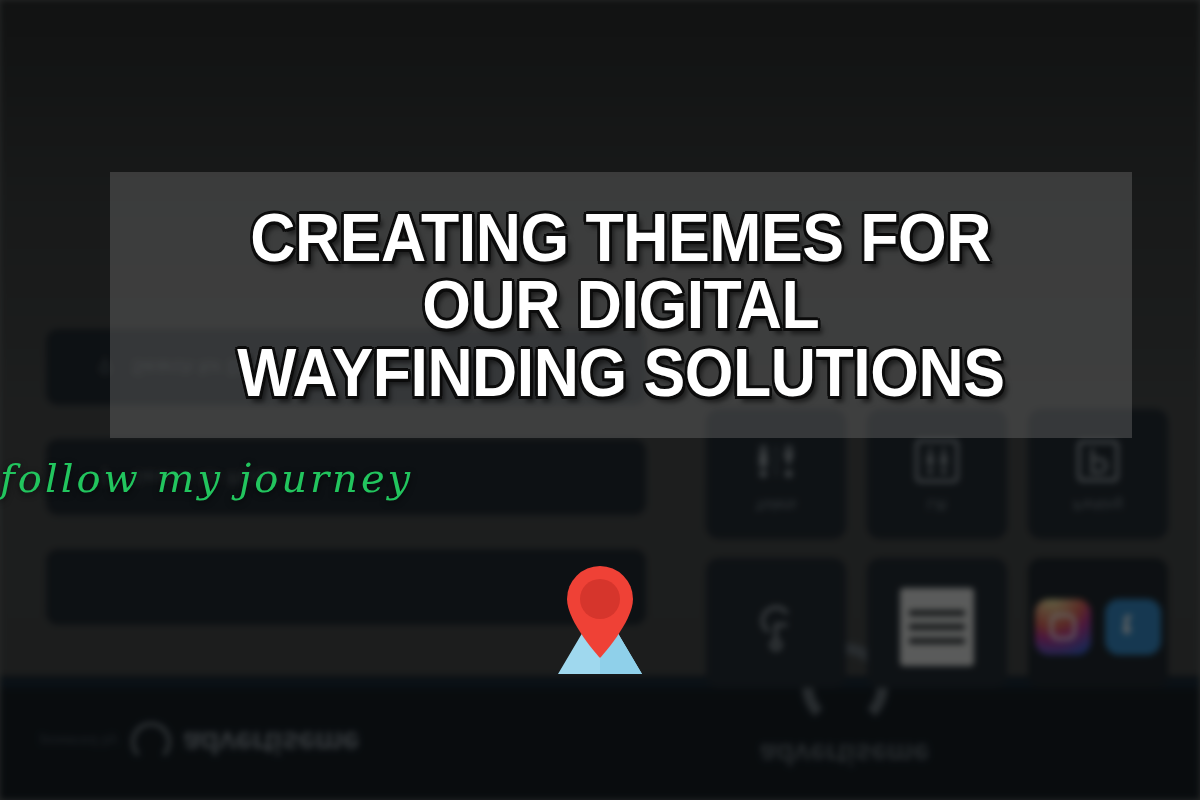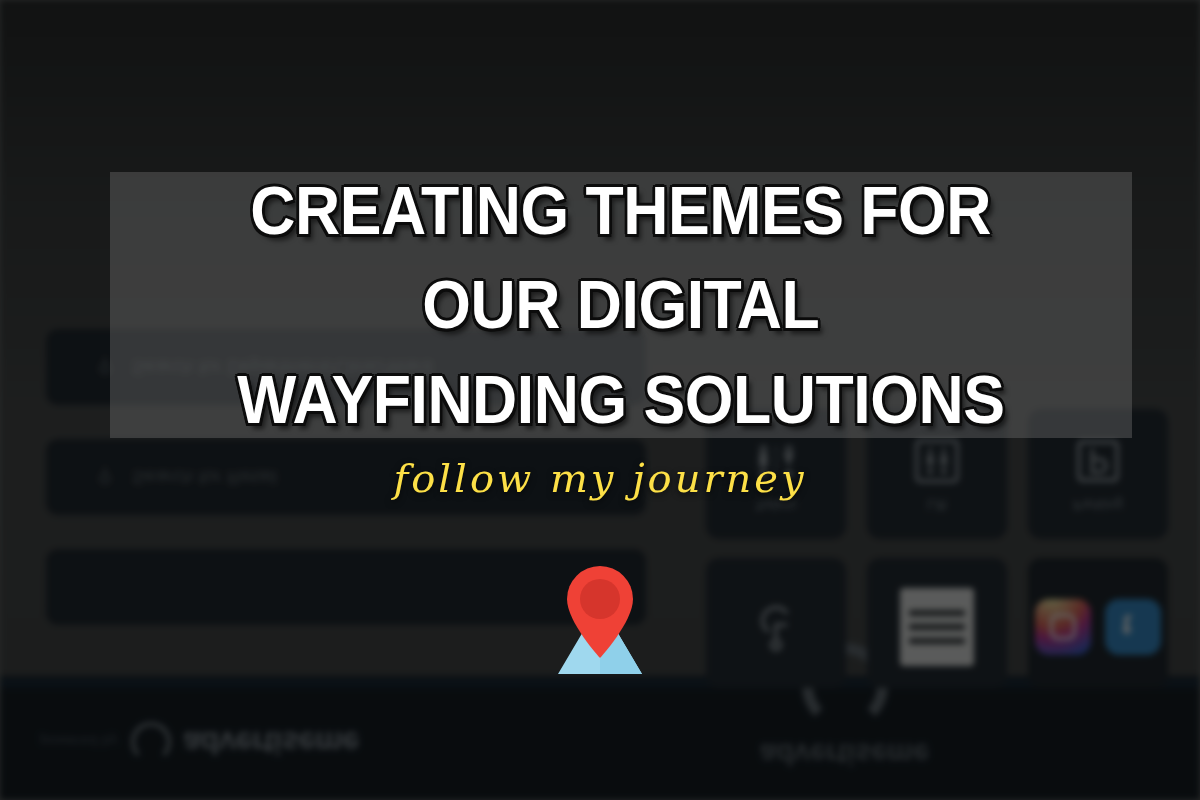--- a/index.html
+++ b/index.html
@@ -157,21 +157,20 @@
     position: absolute;
     left: 110px;
     top: 172px;
     width: 1022px;
     height: 266px;
     background: rgba(110,110,110,0.42);
     display: flex;
     flex-direction: column;
     align-items: center;
     justify-content: center;
-    gap: 27px;
   }
   .title-line {
     font-family: "Liberation Sans", sans-serif;
     font-weight: 700;
     font-size: 68px;
     line-height: 0.99;
     letter-spacing: -0.5px;
     color: #ffffff;
     text-align: center;
     white-space: nowrap;
@@ -182,26 +181,25 @@
       -3px 0 0 #0c0c0c, 3px 0 0 #0c0c0c,
        0 -3px 0 #0c0c0c, 0 3px 0 #0c0c0c,
        5px 6px 5px rgba(0,0,0,0.55);
   }
 
   
   .subtitle {
     position: absolute;
     left: 0; right: 0;
     top: 455px;
-    text-align: center;
     font-family: "DejaVu Serif", serif;
     font-style: italic;
     font-size: 40px;
     letter-spacing: 3px;
-    color: #fde047;
+    color: #22c55e;
     text-shadow: 0 2px 6px rgba(0,0,0,0.65);
   }
 
   
   .pin-mark {
     position: absolute;
     left: 540px;
     top: 556px;
     width: 120px;
     height: 128px;

